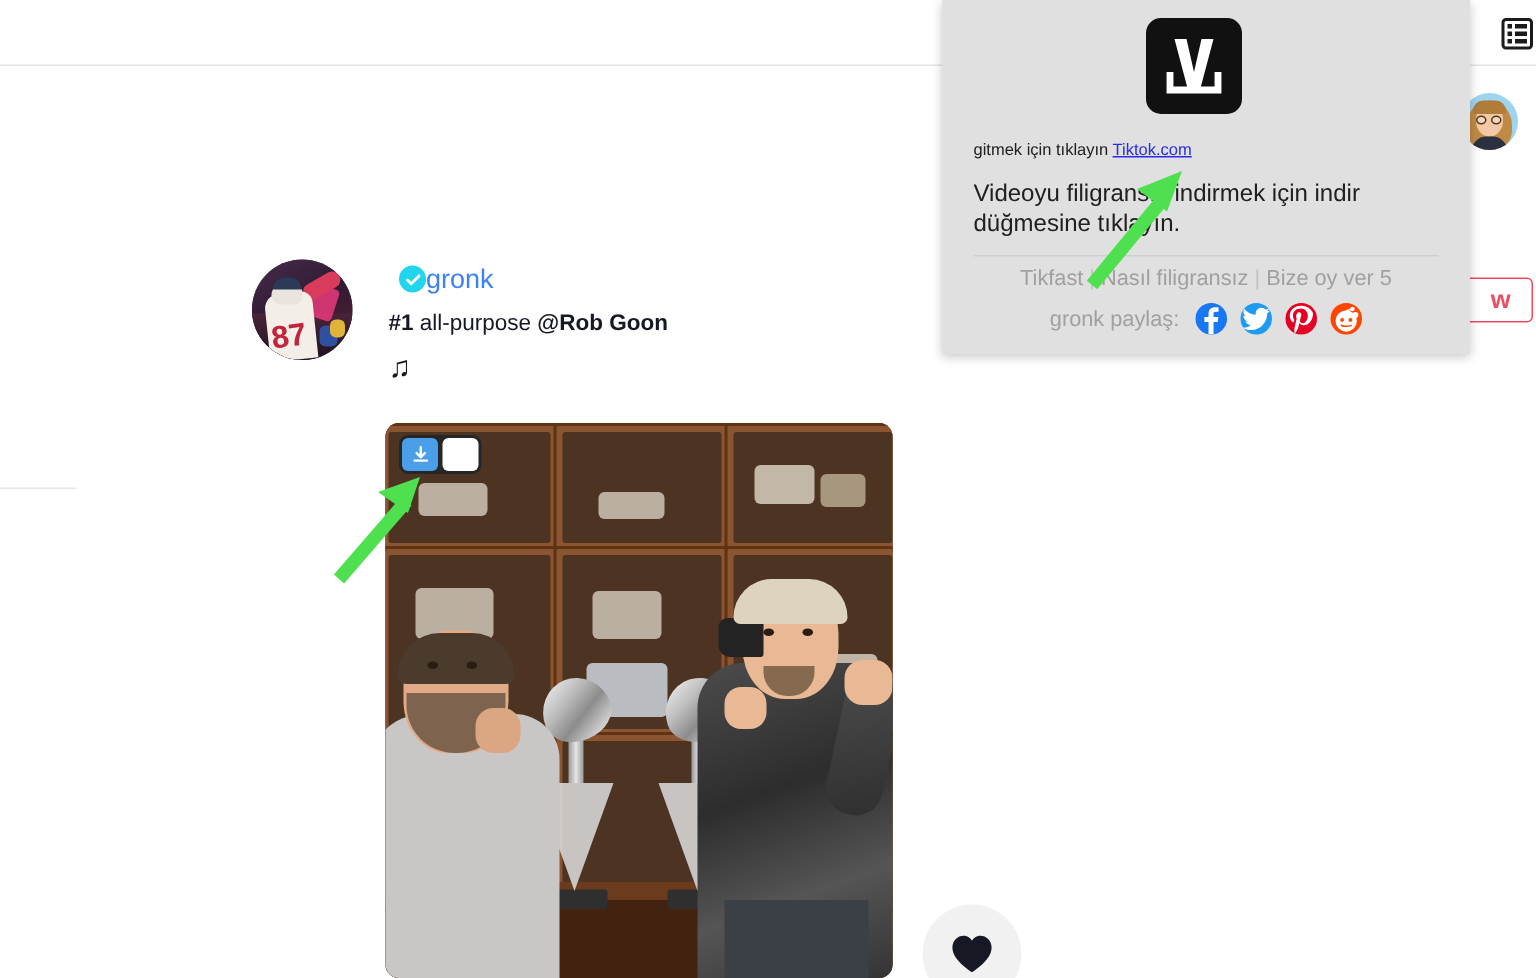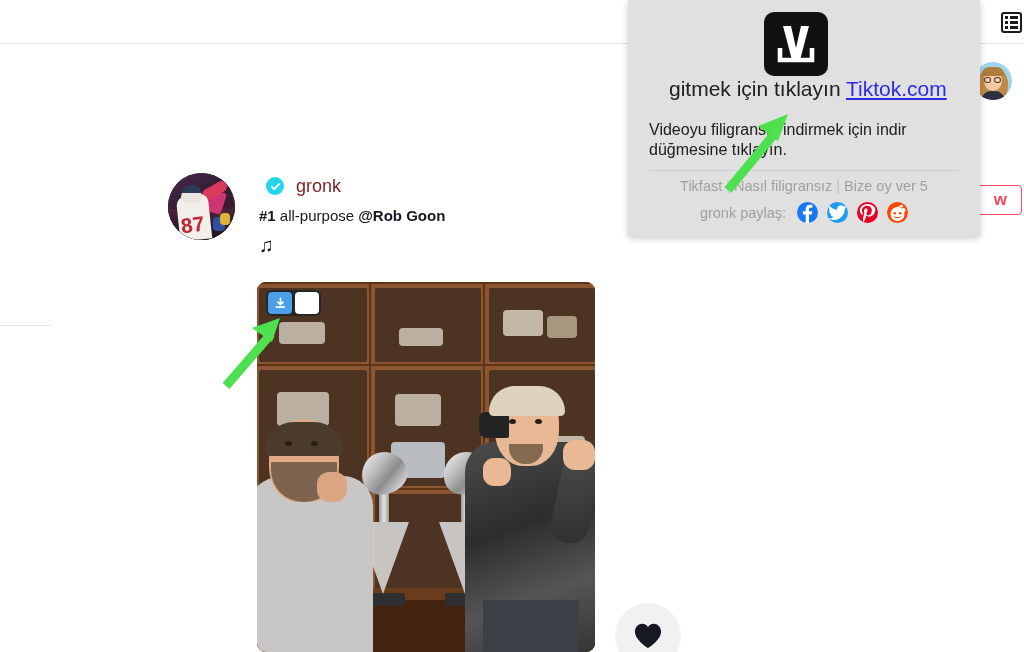--- a/index.html
+++ b/index.html
@@ -99,21 +99,21 @@
   .pf-av-blob2 { position:absolute; left:52px; top:40px; width:10px; height:12px; background:#e0b43a; border-radius:4px; }
 
   .pf-text { position:absolute; left:91px; top:-1px; width:560px; }
   .pf-line1 { display:flex; align-items:center; height:28px; }
   .pf-name { font-size:21px; font-weight:bold; color:#161823; letter-spacing:-.2px; }
   .verified {
     width:18px; height:18px; border-radius:50%; background:#20d5ec;
     margin-left:7px; display:flex; align-items:center; justify-content:center; flex:0 0 auto;
   }
   .verified svg { display:block; }
-  .pf-handle { font-size:18px; color:#7f1d1d; margin-left:12px; }
+  .pf-handle { font-size:18px; color:#3b82f6; margin-left:0; }
   .pf-desc { font-size:15px; color:#161823; margin-top:6px; line-height:1.35; }
   .pf-desc .bold { font-weight:bold; }
   .pf-music { font-size:19px; color:#161823; font-weight:bold; margin-top:8px; display:flex; align-items:center; gap:10px; }
   .note { font-size:20px; font-weight:normal; }
 
   
   .video-card {
     position:absolute; left:257px; top:282px; width:338px; height:370px;
     border-radius:9px; overflow:hidden; background:#2a1a0f;
   }
@@ -183,21 +183,21 @@
   
   .popup {
     position:absolute; left:628px; top:0; width:352px; height:236px;
     background:#e0e0e0; box-shadow:0 2px 7px rgba(0,0,0,.22);
   }
   .pu-logo {
     position:absolute; left:136px; top:12px; width:64px; height:64px;
     background:#111; border-radius:10px; display:flex; align-items:center; justify-content:center;
   }
   .pu-logo svg { display:block; }
-  .pu-line1 { position:absolute; left:21px; top:77px; font-size:21px; color:#202020;margin-left:20px; }
+  .pu-line1 { position:absolute; left:21px; top:94px; font-size:11px; color:#202020; }
   .pu-link { color:#2a2ae8; text-decoration:underline; cursor:pointer; }
   .pu-line2 {
     position:absolute; left:21px; top:120px; width:300px;
     font-size:16px; color:#202020; line-height:1.25;
   }
   .pu-hr { position:absolute; left:21px; top:170px; width:310px; height:1px; background:#cfcfcf; }
   .pu-footer {
     position:absolute; left:0; top:178px; width:352px; text-align:center;
     font-size:14.5px; color:#a0a0a0;
   }

